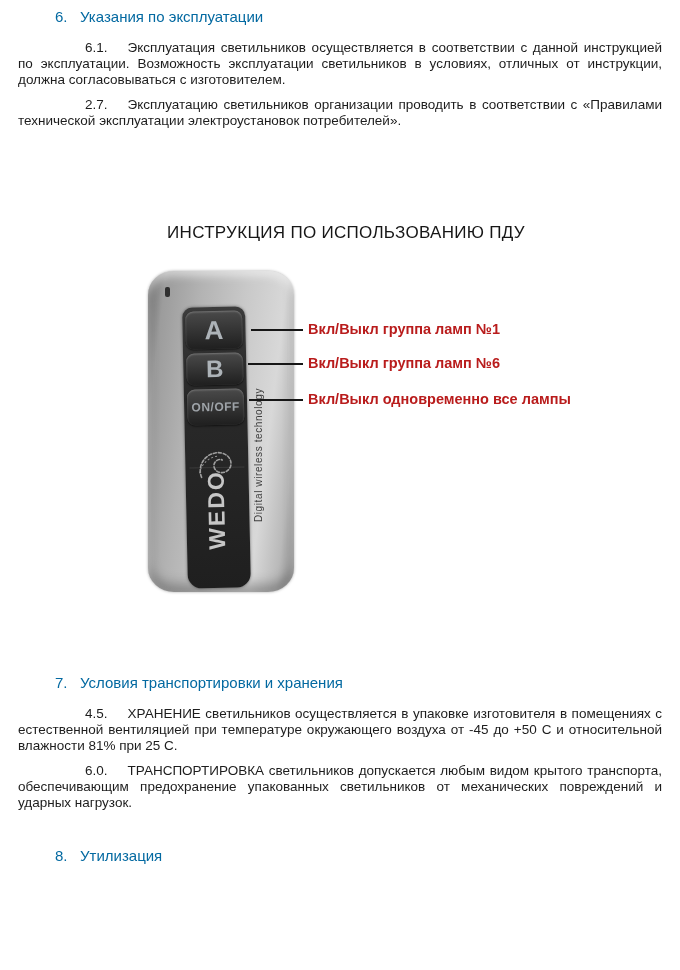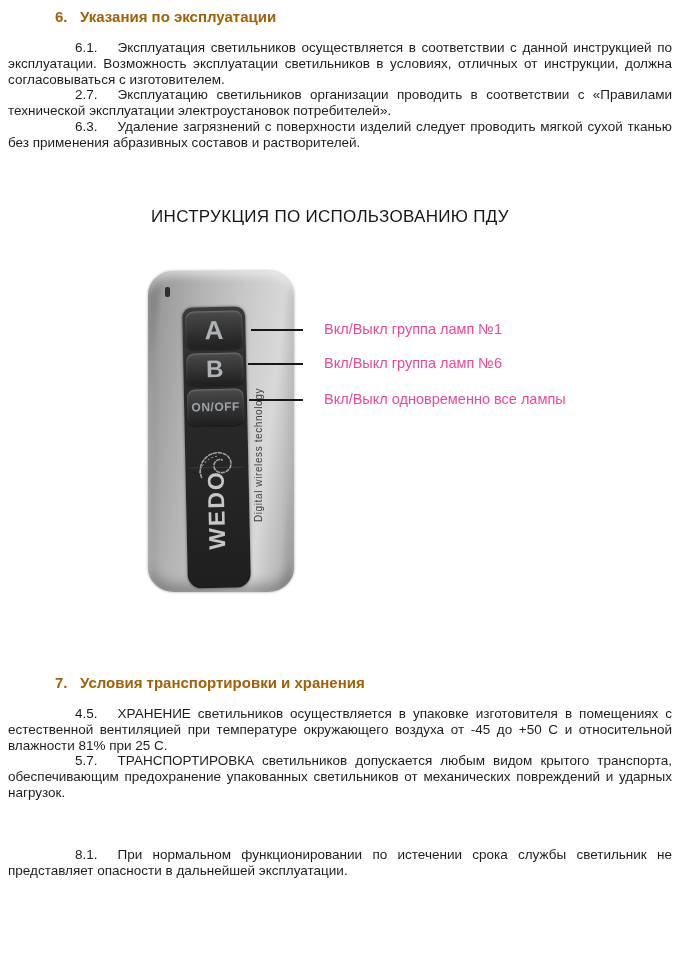--- a/index.html
+++ b/index.html
@@ -2,33 +2,33 @@
 <html><head>
 <meta charset="utf-8">
 <style>
   html,body { margin:0; padding:0; background:#ffffff; }
   .page {
     position:relative; width:680px; height:970px; background:#ffffff;
     font-family:"Liberation Sans", sans-serif; color:#1d1d1d; overflow:hidden;
   }
   .sec { position:absolute; left:8px; width:664px; }
   .sec h2 {
-    margin:0 0 14px 0; font-size:15px; font-weight:bold; color:#a16207;
+    margin:0 0 14px 0; font-size:15px; font-weight:normal; color:#0369a1;
     padding-left:47px; line-height:18px;
   }
   .hnum { display:inline-block; min-width:25px; }
   .sec p {
-    margin:0; font-size:13.5px; line-height:15.8px; text-align:justify;
+    margin:10px; font-size:13.5px; line-height:15.8px; text-align:justify;
     text-indent:67px;
   }
   .pnum { padding-right:20px; }
 
   .pdu-heading {
     position:absolute; top:207px; left:0; width:660px; text-align:center;
-    margin:0; font-size:17px; font-weight:400; letter-spacing:0.3px; color:#161616;
+    margin:16px; font-size:17px; font-weight:400; letter-spacing:0.3px; color:#161616;
   }
 
   
   .remote {
     position:absolute; left:148px; top:271px; width:146px; height:321px;
     border-radius:26px / 24px;
     background:linear-gradient(97deg,#6f6f6f 0%,#9c9c9c 10%,#b3b3b3 30%,#c9c9c9 55%,#d8d8d8 76%,#b9b9b9 90%,#8d8d8d 100%);
     box-shadow:inset 0 5px 8px rgba(255,255,255,.55), inset 0 -8px 12px rgba(0,0,0,.28), 0 0 3px rgba(0,0,0,.35);
   }
   .led {
@@ -61,33 +61,32 @@
   }
   .side-text {
     position:absolute; left:36px; top:178px; width:150px; height:12px;
     transform:rotate(-90deg); text-align:center;
     font-size:10px; color:#3e3e3e; letter-spacing:0.6px; white-space:nowrap;
   }
 
   
   .callout-line { position:absolute; height:2px; background:#161616; }
   .callout-label {
-    position:absolute; left:324px; font-size:14.5px; color:#ec4899; white-space:nowrap;
+    position:absolute; left:308px; font-size:14.5px; color:#b91c1c; white-space:nowrap;font-weight:bold;
   }
 </style>
 </head>
 <body>
 
 <div class="page">
 
   <section class="sec" style="top:8px">
     <h2><span class="hnum">6.</span><span>Указания по эксплуатации</span></h2>
     <p><span class="pnum">6.1.</span><span>Эксплуатация светильников осуществляется в соответствии с данной инструкцией по эксплуатации. Возможность эксплуатации светильников в условиях, отличных от инструкции,  должна согласовываться с изготовителем.</span></p>
     <p><span class="pnum">2.7.</span><span>Эксплуатацию светильников организации проводить в соответствии с «Правилами технической эксплуатации электроустановок потребителей».</span></p>
-    <p><span class="pnum">6.3.</span><span>Удаление загрязнений с поверхности изделий следует проводить мягкой сухой тканью без применения абразивных составов и растворителей.</span></p>
   </section>
 
   <h3 class="pdu-heading">ИНСТРУКЦИЯ ПО ИСПОЛЬЗОВАНИЮ ПДУ</h3>
 
   <div class="remote">
     <div class="led"></div>
     <div class="strip">
       <div class="btn btn-a">A</div>
       <div class="btn btn-b">B</div>
       <div class="btn btn-onoff">ON/OFF</div>
@@ -106,20 +105,20 @@
 
   <div class="callout-line" style="top:363px; left:248px; width:55px;"></div>
   <span class="callout-label" style="top:355px;">Вкл/Выкл группа ламп №6</span>
 
   <div class="callout-line" style="top:399px; left:249px; width:54px;"></div>
   <span class="callout-label" style="top:391px;">Вкл/Выкл одновременно все лампы</span>
 
   <section class="sec" style="top:674px">
     <h2><span class="hnum">7.</span><span>Условия транспортировки и хранения</span></h2>
     <p><span class="pnum">4.5.</span><span>ХРАНЕНИЕ светильников осуществляется в упаковке изготовителя в помещениях с естественной вентиляцией при температуре окружающего воздуха от -45 до +50 С и относительной влажности 81% при 25 С.</span></p>
-    <p><span class="pnum">5.7.</span><span>ТРАНСПОРТИРОВКА светильников допускается любым видом крытого транспорта, обеспечивающим предохранение упакованных светильников от механических повреждений и ударных нагрузок.</span></p>
+    <p><span class="pnum">6.0.</span><span>ТРАНСПОРТИРОВКА светильников допускается любым видом крытого транспорта, обеспечивающим предохранение упакованных светильников от механических повреждений и ударных нагрузок.</span></p>
   </section>
 
   <section class="sec" style="top:847px">
-    <p><span class="pnum">8.1.</span><span>При нормальном функционировании по истечении срока службы светильник не представляет опасности в дальнейшей эксплуатации.</span></p>
+    <h2><span class="hnum">8.</span><span>Утилизация</span></h2>
   </section>
 
 </div>
 
 </body></html>

